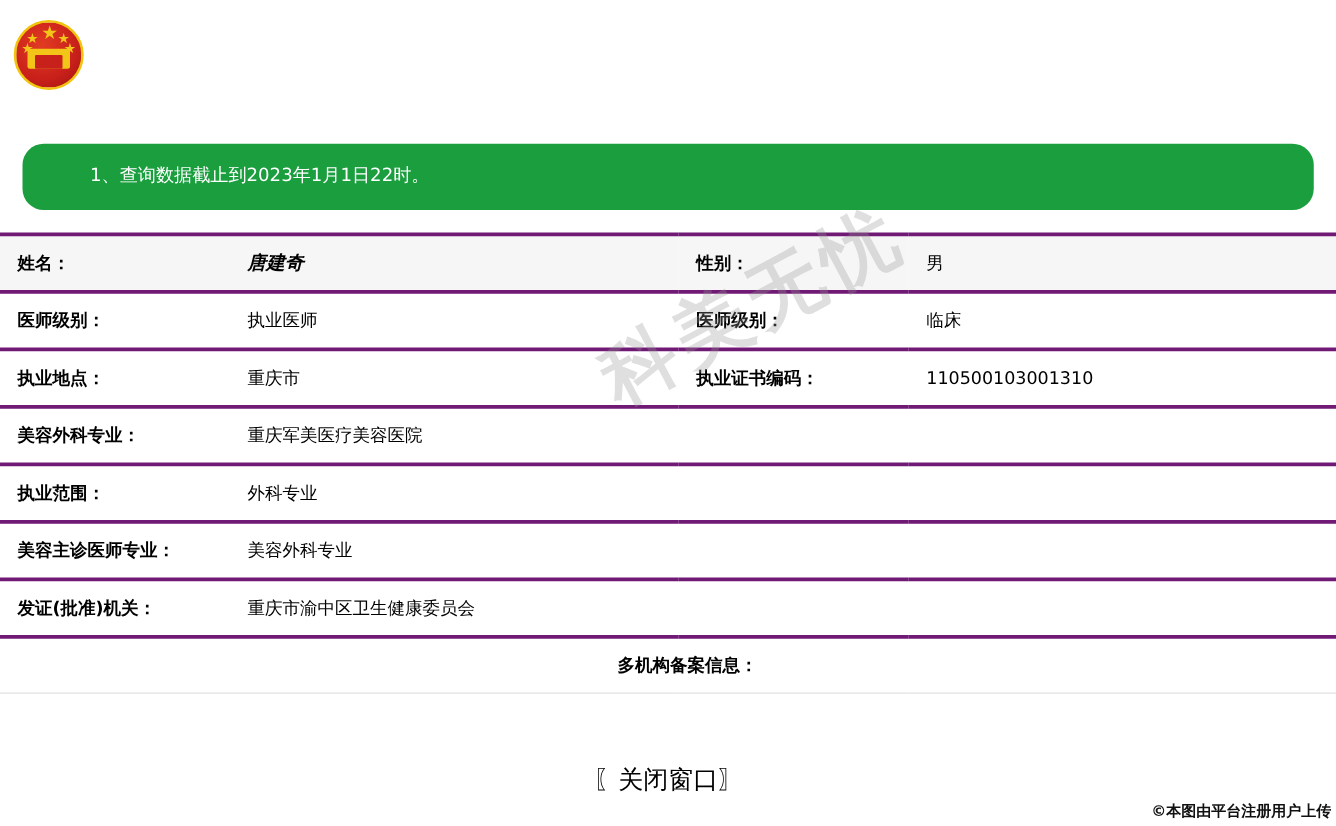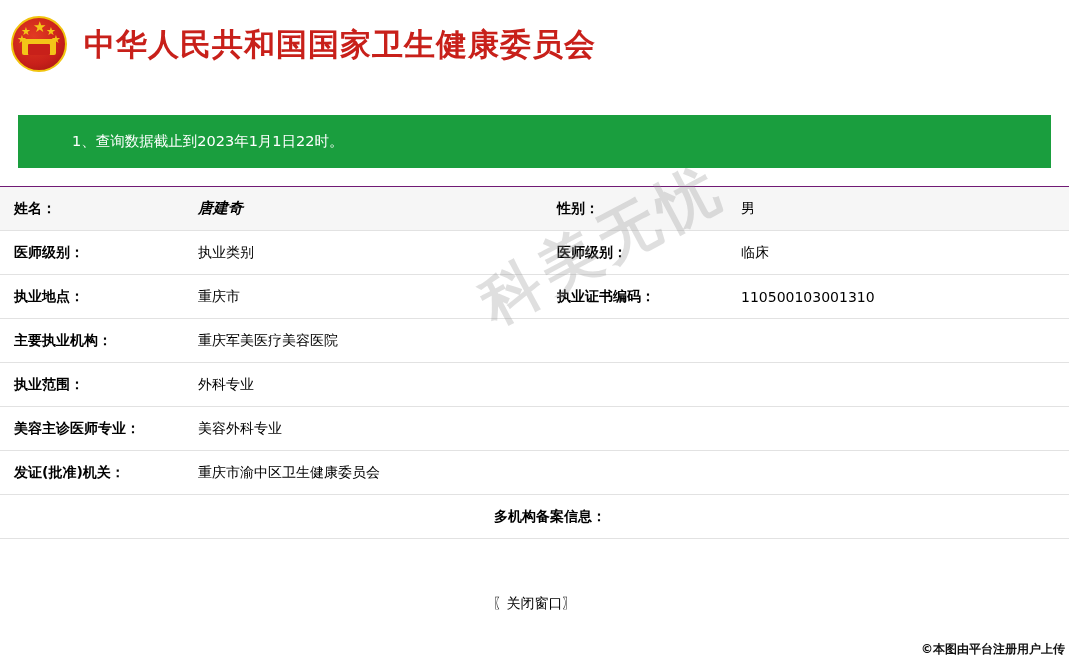--- a/index.html
+++ b/index.html
@@ -98,21 +98,21 @@
     line-height: 18px;
     white-space: nowrap;
   }
 
   
   .notice-wrap {
     padding: 27px 18px 0 18px;
   }
   .notice {
     background: #1a9e3e;
-    border-radius: 0;
+    border-radius: 17px;
     color: #ffffff;
     padding: 14px 0 14px 54px;
     box-sizing: border-box;
   }
   .notice div {
     font-family: "DejaVu Sans", sans-serif;
     font-size: 14.5px;
     line-height: 25px;
     white-space: nowrap;
   }
@@ -122,21 +122,21 @@
     margin-top: 18px;
     position: relative;
     z-index: 2;
   }
   table.info {
     width: 100%;
     border-collapse: collapse;
     table-layout: fixed;
   }
   table.info td {
-    border-top: 1px solid #701a75;
+    border-top: 3px solid #701a75;
     border-bottom: 1px solid #e2e2e2;
     height: 43px;
     padding: 0 0 0 14px;
     font-family: "DejaVu Sans", sans-serif;
     font-size: 14px;
     vertical-align: middle;
     background: transparent;
   }
   td.label {
     font-weight: bold;
@@ -178,21 +178,21 @@
     white-space: nowrap;
   }
 
   
   .close-link-wrap {
     text-align: center;
     margin-top: 55px;
   }
   .close-link {
     font-family: "DejaVu Sans", sans-serif;
-    font-size: 14px;
+    font-size: 20px;
     color: #000;
     text-decoration: none;
     cursor: pointer;
   }
 
   
   .credit {
     position: absolute;
     right: 4px;
     bottom: 3px;
@@ -210,21 +210,20 @@
   <div class="emblem">
     <div class="circle"></div>
     <div class="gate"></div>
     <div class="star s1">★</div>
     <div class="star s2">★</div>
     <div class="star s3">★</div>
     <div class="star s4">★</div>
     <div class="star s5">★</div>
   </div>
   <div class="title-block">
-    <div class="title-cn">中华人民共和国国家卫生健康委员会</div>
   </div>
 </div>
 
 <div class="notice-wrap">
   <div class="notice">
     <div>1、查询数据截止到2023年1月1日22时。</div>
   </div>
 </div>
 
 <div class="watermark">科美无忧</div>
@@ -233,32 +232,32 @@
   <table class="info">
     <tbody>
         <tr class="shaded">
       <td class="label">姓名：</td>
       <td class="value name">唐建奇</td>
       <td class="label">性别：</td>
       <td class="value">男</td>
     </tr>
     <tr>
       <td class="label">医师级别：</td>
-      <td class="value">执业类别</td>
+      <td class="value">执业医师</td>
       <td class="label">医师级别：</td>
       <td class="value">临床</td>
     </tr>
     <tr>
       <td class="label">执业地点：</td>
       <td class="value">重庆市</td>
       <td class="label">执业证书编码：</td>
       <td class="value code">110500103001310</td>
     </tr>
     <tr>
-      <td class="label">主要执业机构：</td>
+      <td class="label">美容外科专业：</td>
       <td class="value" colspan="3">重庆军美医疗美容医院</td>
     </tr>
     <tr>
       <td class="label">执业范围：</td>
       <td class="value" colspan="3">外科专业</td>
     </tr>
     <tr>
       <td class="label">美容主诊医师专业：</td>
       <td class="value" colspan="3">美容外科专业</td>
     </tr>

